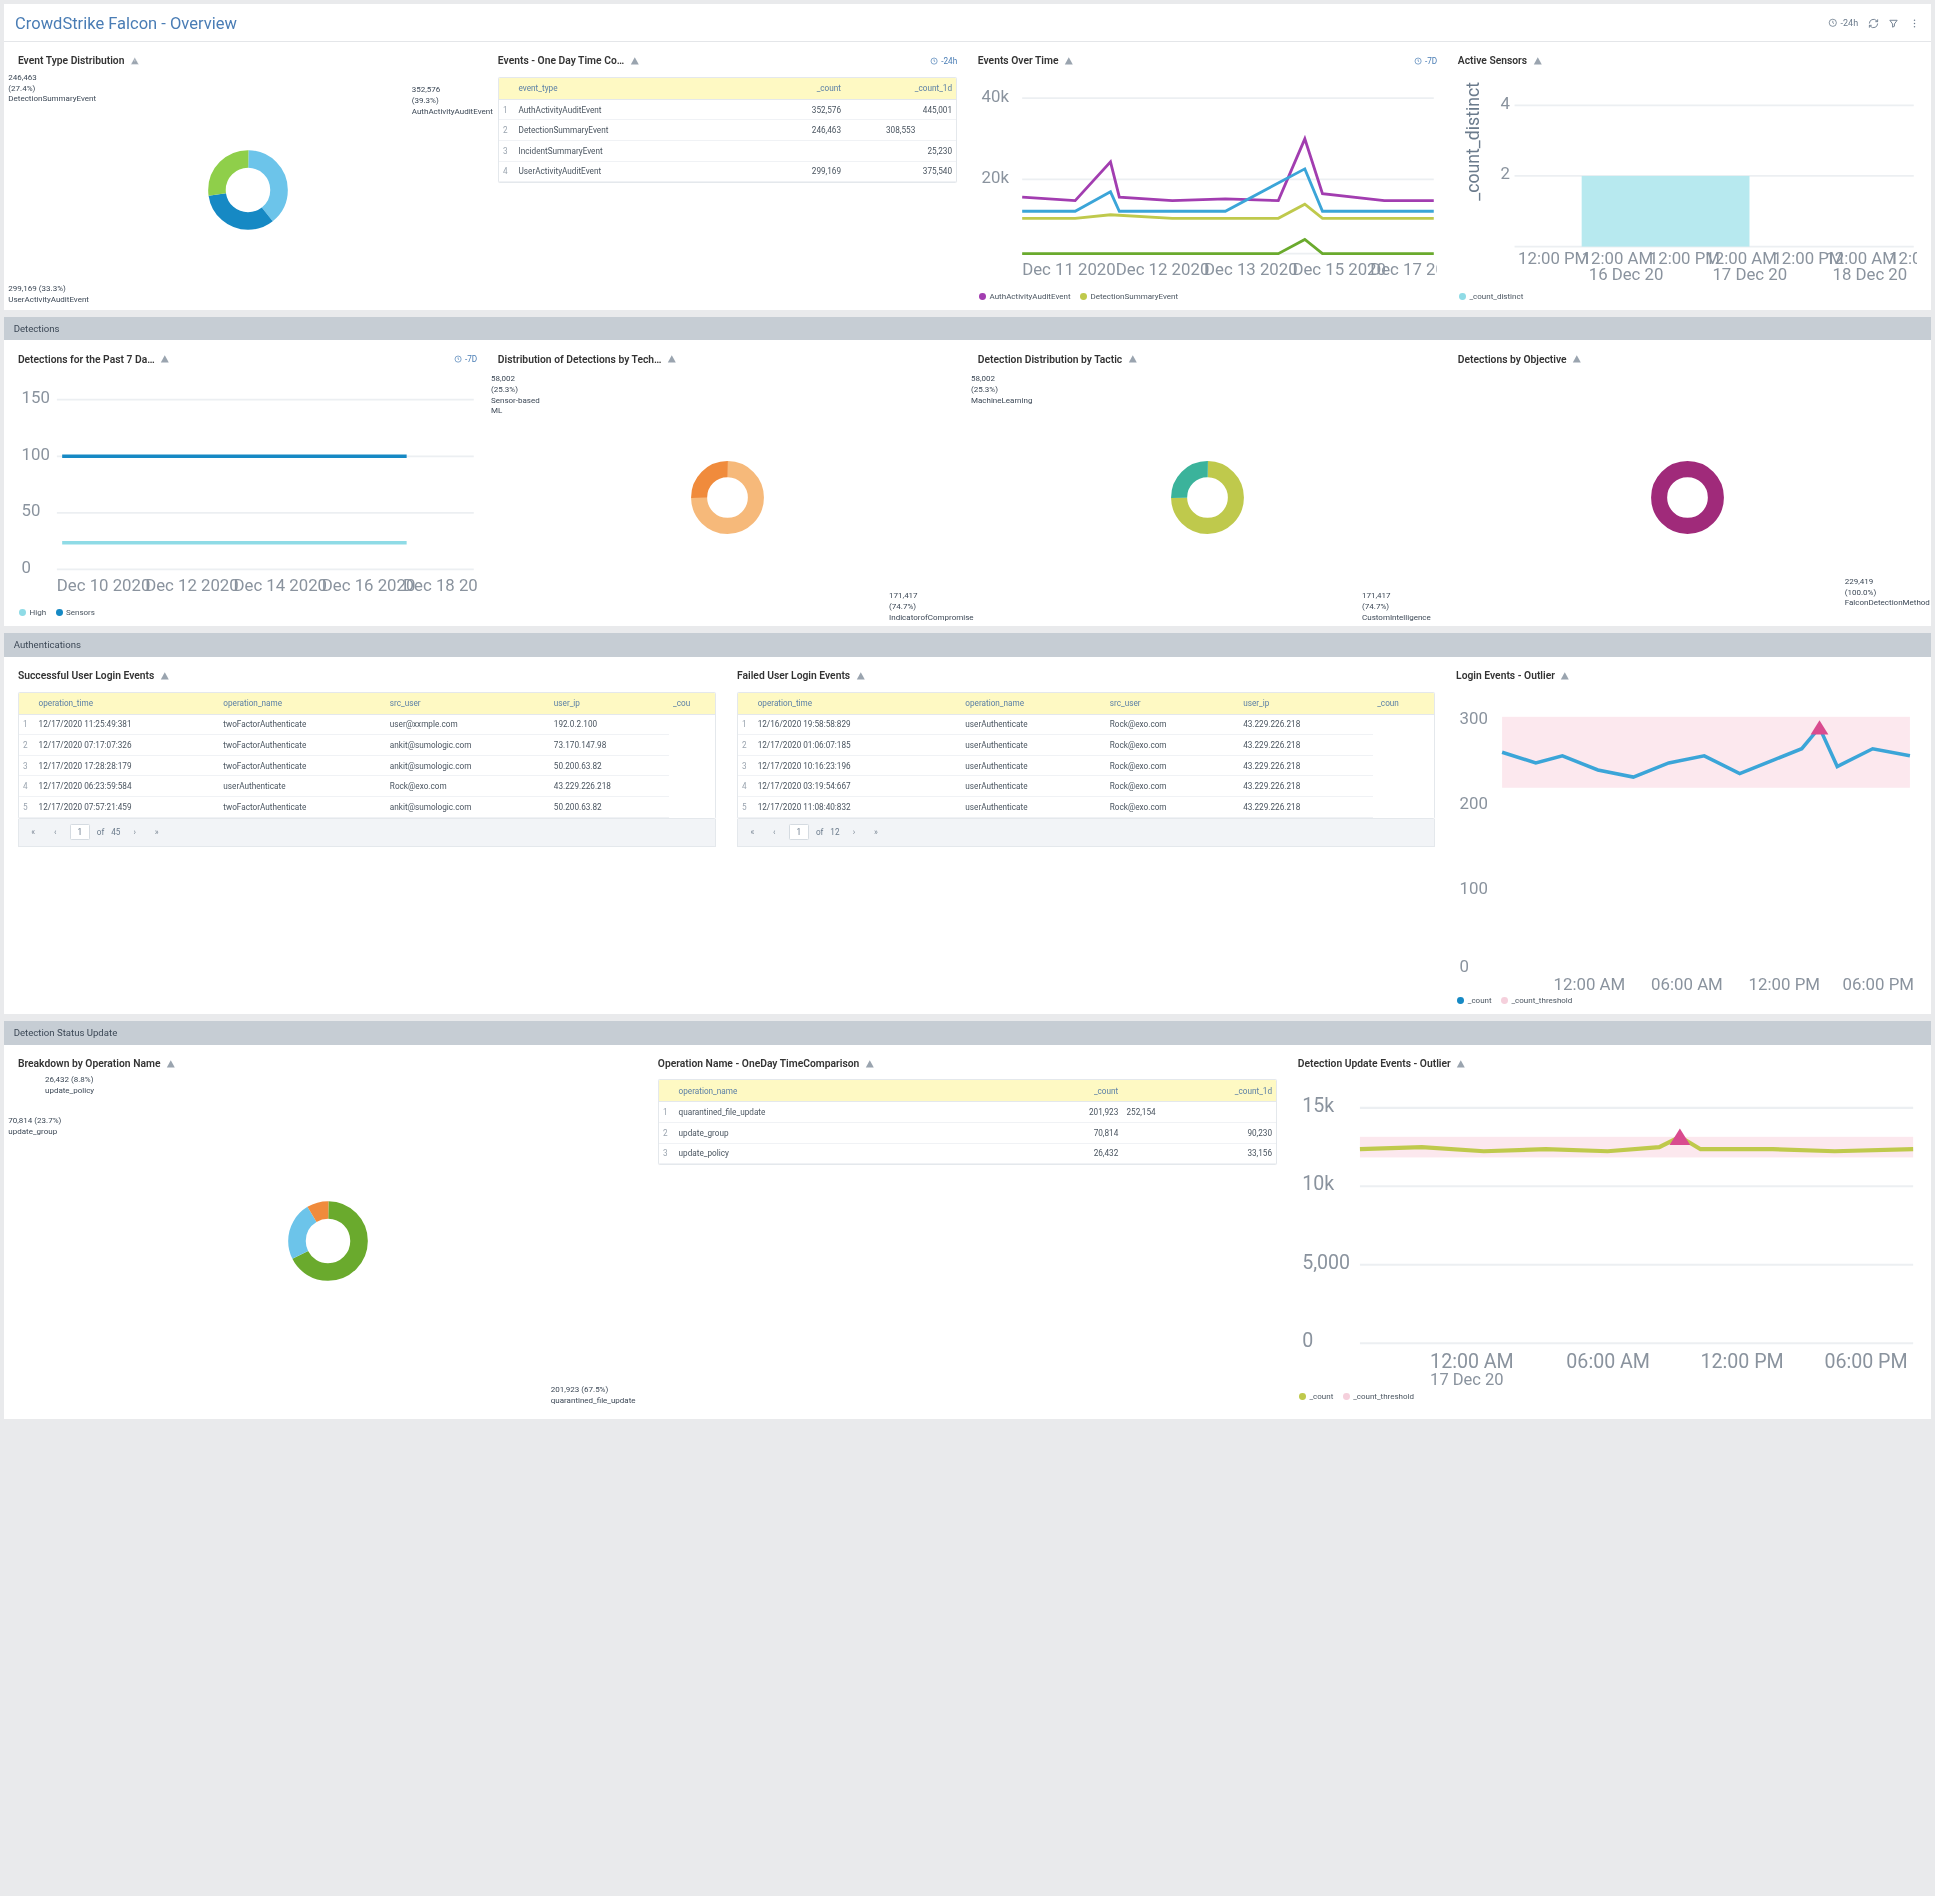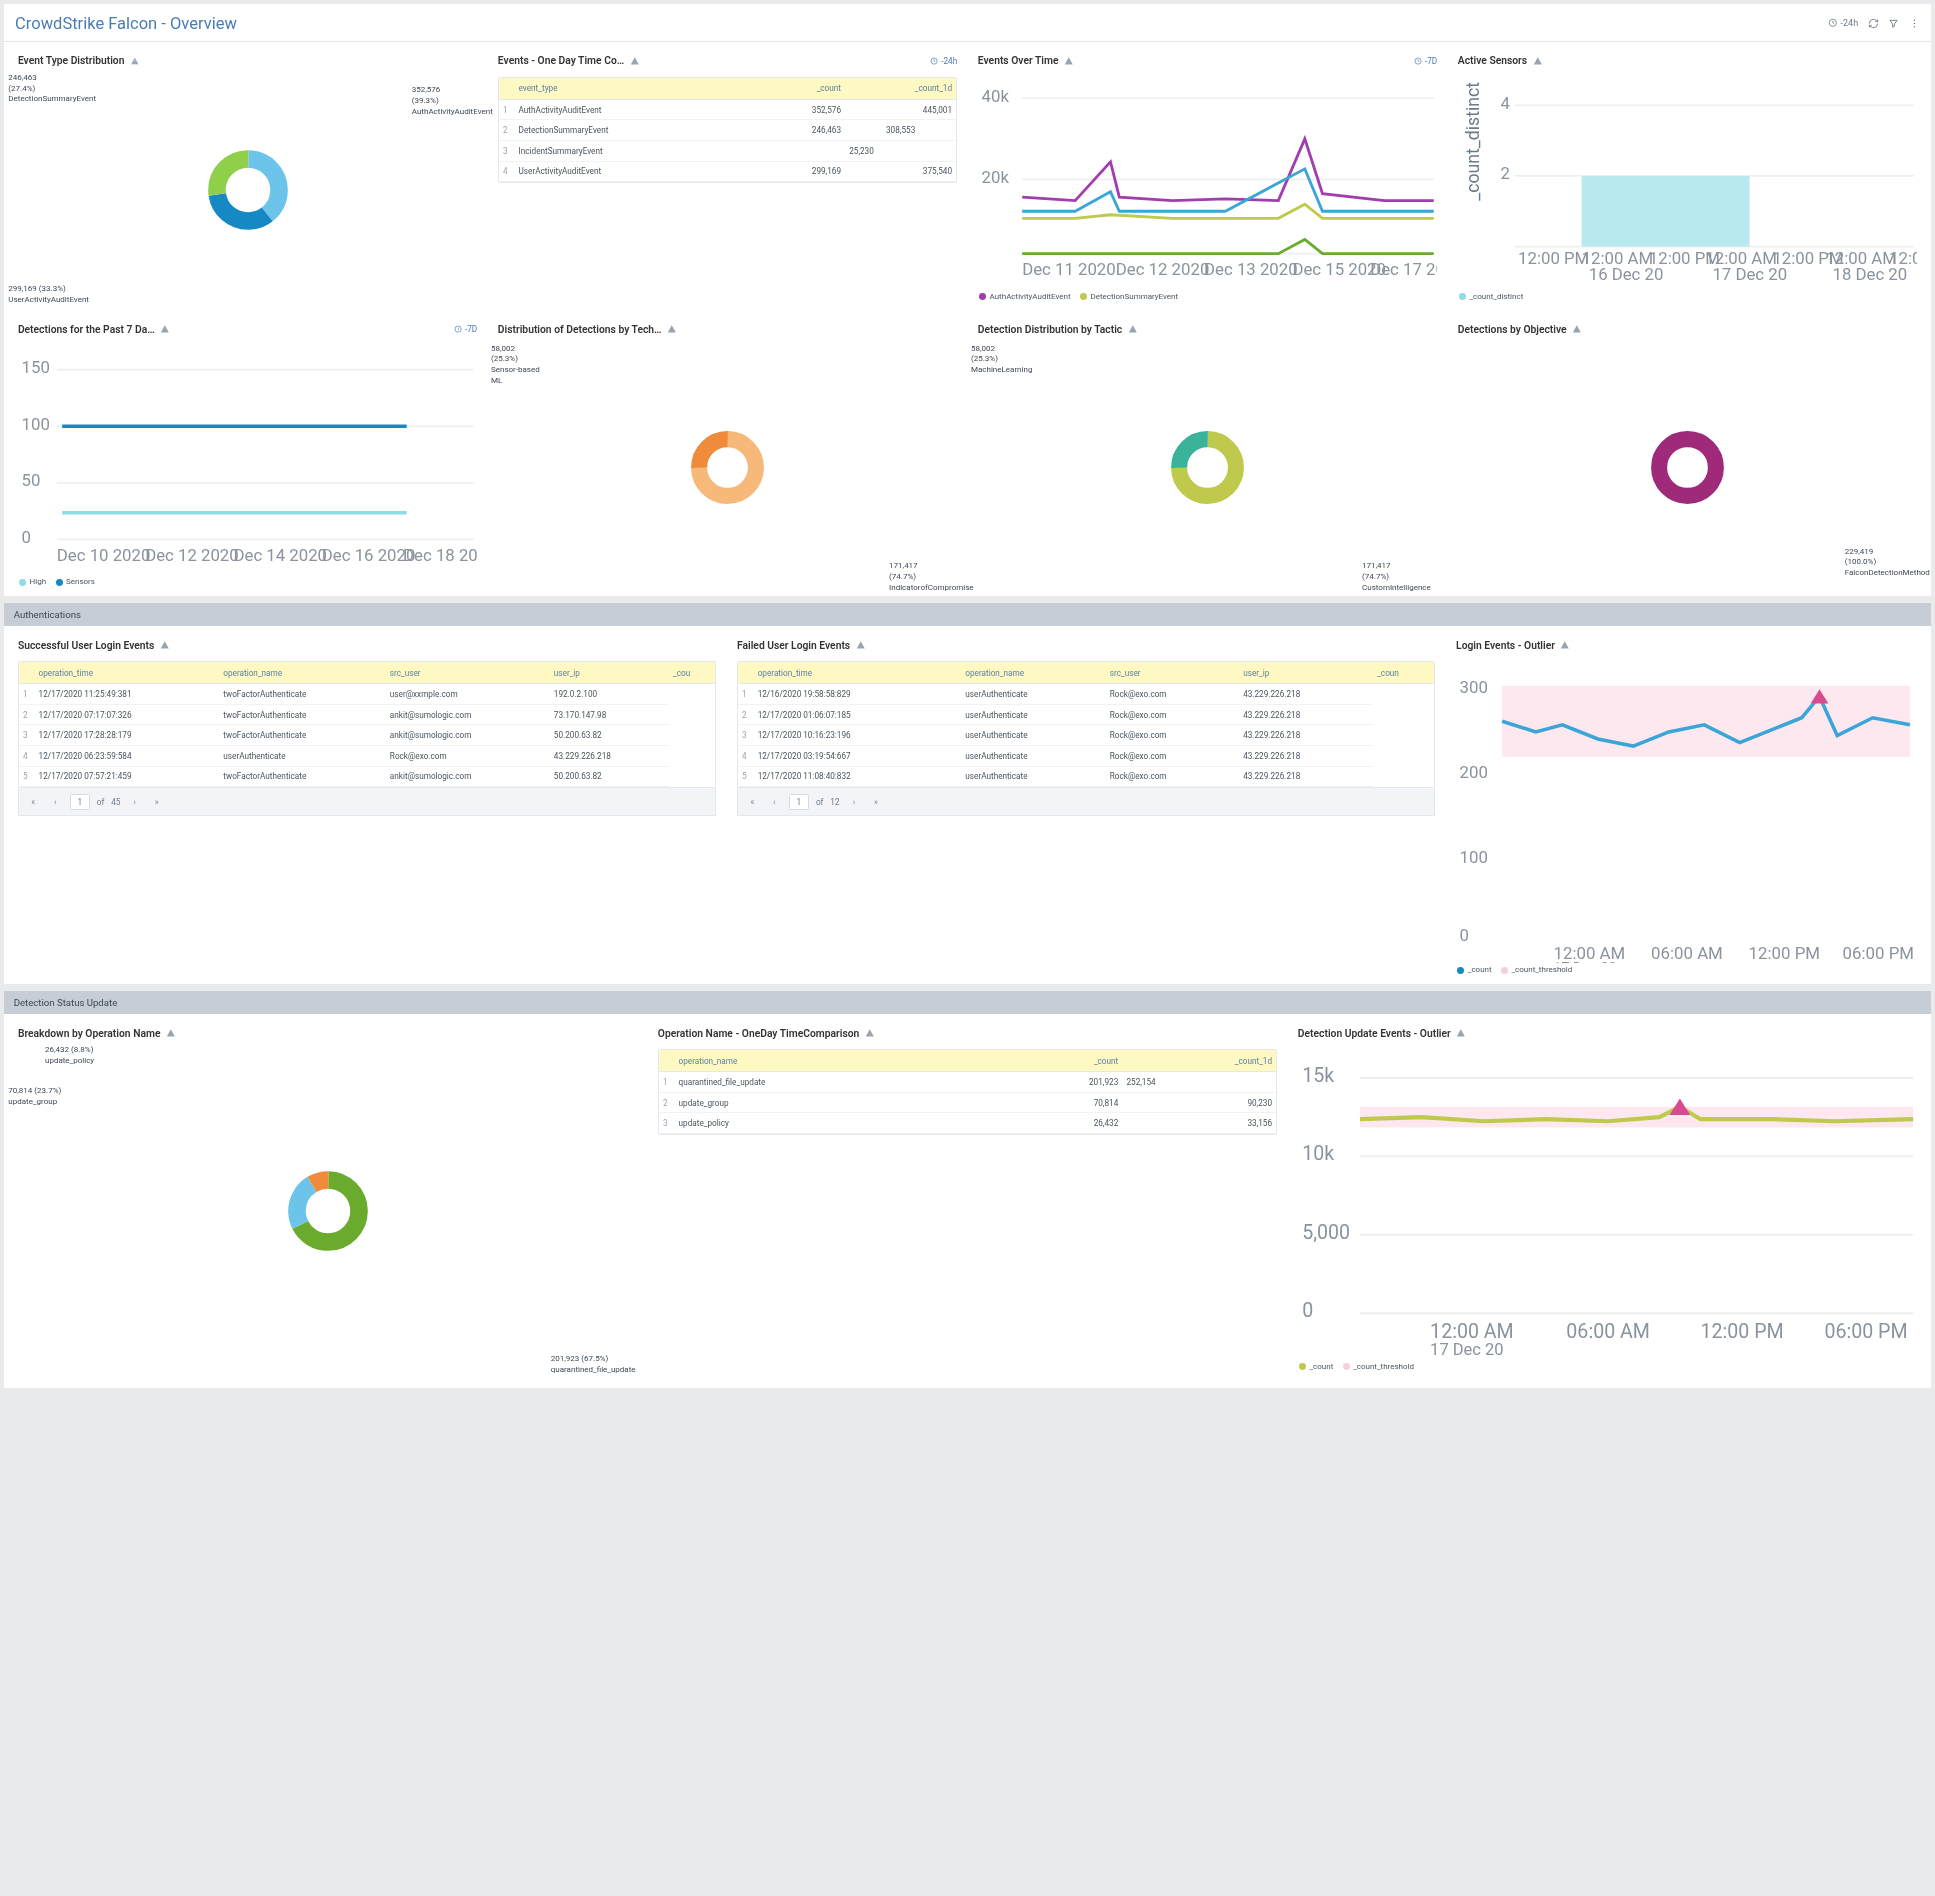--- a/index.html
+++ b/index.html
@@ -154,21 +154,21 @@
                 <tr>
                   <td class="idx">2</td>
                   <td>DetectionSummaryEvent</td>
                   <td style="text-align: right;">246,463</td>
                   <td style="text-align: center;">308,553</td>
                 </tr>
                 <tr>
                   <td class="idx">3</td>
                   <td>IncidentSummaryEvent</td>
                   <td style="text-align: right;"></td>
-                  <td style="">25,230</td>
+                  <td style="text-align: right;">25,230</td>
                 </tr>
                 <tr>
                   <td class="idx">4</td>
                   <td>UserActivityAuditEvent</td>
                   <td style="text-align: right;">299,169</td>
                   <td style="text-align: right;">375,540</td>
                 </tr>
               </tbody>
           </table>
         </div>
@@ -250,20 +250,21 @@
             <text x="244" y="106">12:00</text>
           </g>
         </svg>
         <div class="legend">
           <span><span class="dot" style="background:#8fdbe6"></span><span>_count_distinct</span></span>
         </div>
       </div>
     </div>
   </div>
 
+  <div class="section-band">Detections</div>
 
   <div class="grid-row">
 
     <div class="panel">
       <div class="panel-head">
         <span>Detections for the Past 7 Da…</span>
         <span class="icon-warn">
             <svg width="9.6" height="9.6" viewBox="0 0 24 24" fill="#9aa4af">
               <path d="M12 3l10 18H2L12 3z"></path>
             </svg>

